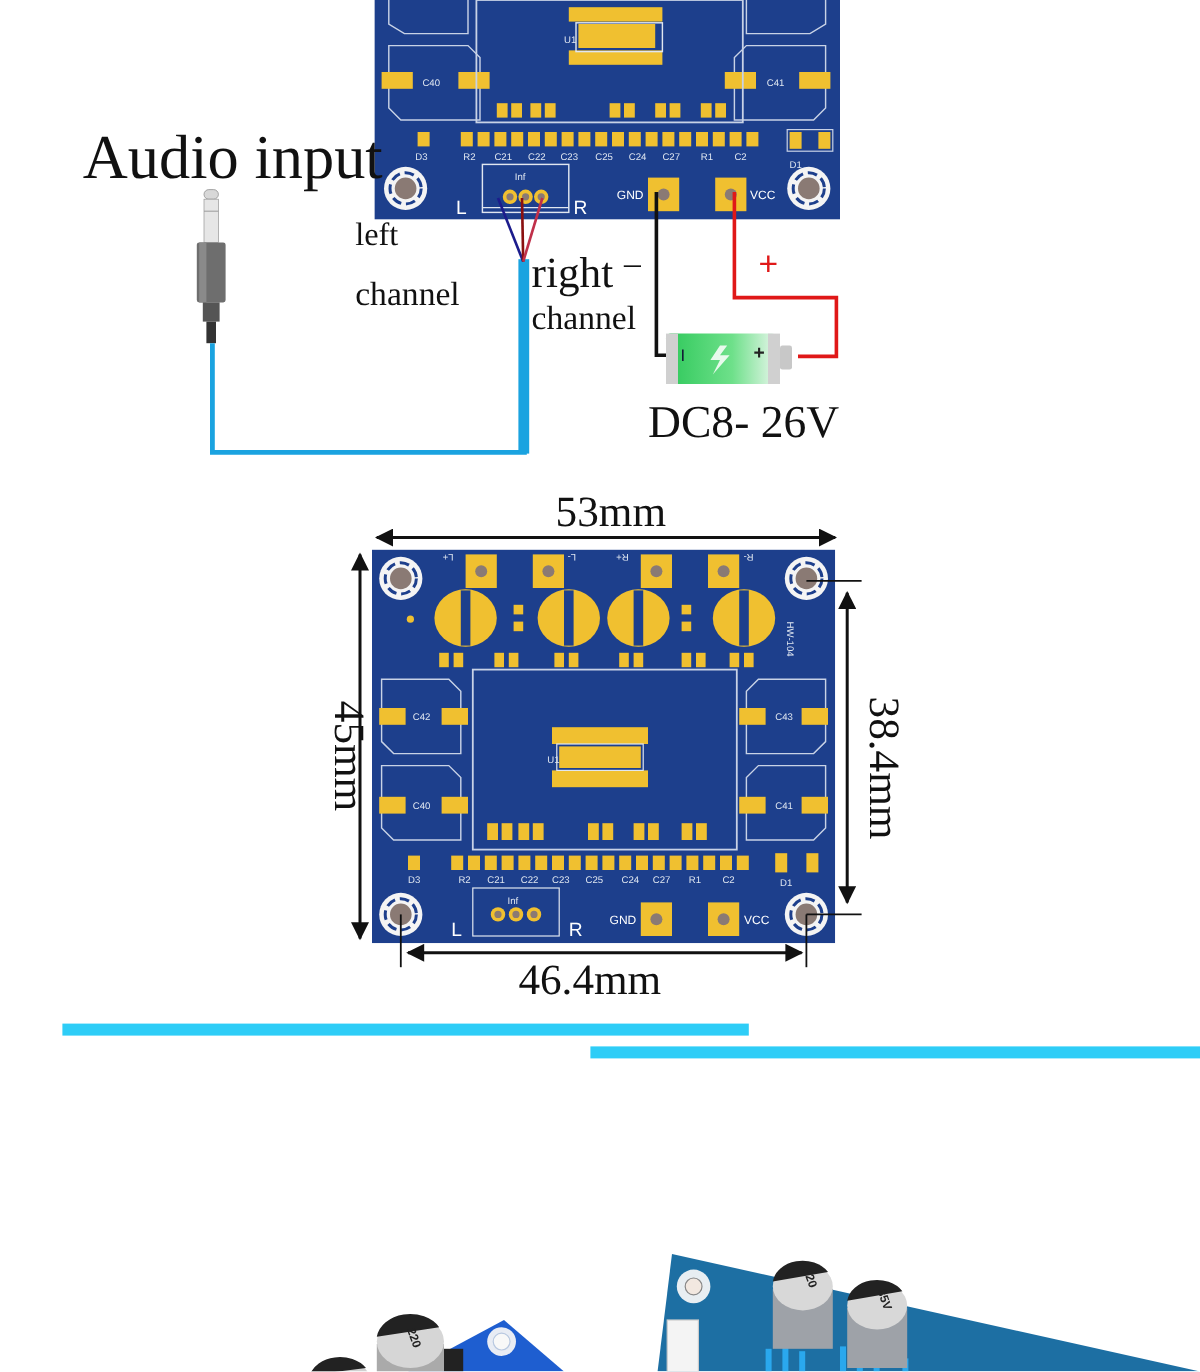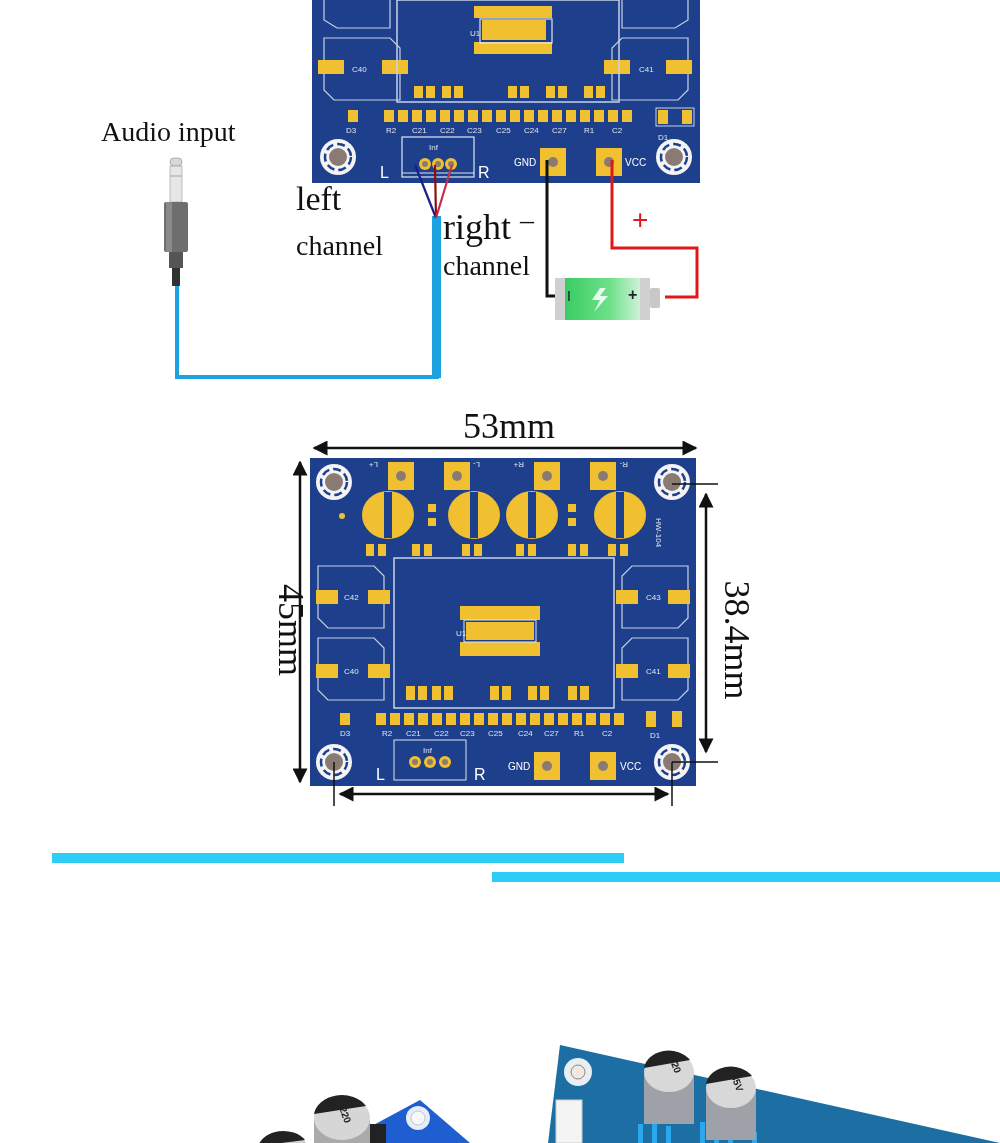--- a/index.html
+++ b/index.html
@@ -152,29 +152,30 @@
         </linearGradient>
       </defs>
       <rect x="555" y="278" width="92" height="42" rx="4" fill="url(#batt)"></rect>
       <rect x="555" y="278" width="10" height="42" fill="#d0d0d0"></rect>
       <rect x="640" y="278" width="10" height="42" fill="#d0d0d0"></rect>
       <rect x="650" y="288" width="10" height="20" rx="2" fill="#c8c8c8"></rect>
       <polygon points="600,288 592,300 600,300 594,312 608,296 600,296 606,288" fill="#ffffff" opacity="0.85"></polygon>
     </g>
   </svg>
 
-  <div class="abs serif" style="left:69px;top:110px;font-size:28px;line-height:44px;margin-left:32px;">Audio input</div>
-  <div class="abs serif" style="left:296px;top:180px;font-size:34px;">left</div>
+  <div class="abs serif" style="left:69px;top:110px;font-size:52px;line-height:44px;">Audio input</div>
+  <div class="abs serif" style="left:296px;top:180px;font-size:27px;">left</div>
   <div class="abs serif" style="left:296px;top:230px;font-size:28px;">channel</div>
   <div class="abs serif" style="left:443px;top:206px;font-size:36px;">right</div>
   <div class="abs serif" style="left:443px;top:250px;font-size:28px;">channel</div>
   <div class="abs serif" style="left:520px;top:204px;font-size:28px;">–</div>
   <div class="abs" style="left:632px;top:204px;font-size:28px;color:#e01818;font-family:'Liberation Sans',sans-serif;">+</div>
   <div class="abs" style="left:567px;top:288px;font-size:14px;color:#113;font-family:'Liberation Sans',sans-serif;">I</div>
   <div class="abs" style="left:628px;top:286px;font-size:16px;font-weight:bold;color:#222;font-family:'Liberation Sans',sans-serif;">+</div>
+  <div class="abs serif" style="left:540px;top:330px;font-size:38px;line-height:44px;">DC8- 26V</div>
 </div>
 
 <div class="abs" style="left:0;top:400px;width:1000px;height:440px;">
   <svg class="abs" style="left:310px;top:58px;" width="386" height="328" viewBox="0 0 386 328">
     <rect x="0" y="0" width="386" height="328" fill="#1d3f8c"></rect>
 
     <g>
         <circle cx="24" cy="24" r="18" fill="#f4f4f4"></circle>
         <circle cx="24" cy="24" r="13" fill="none" stroke="#1d3f8c" stroke-width="2.5" stroke-dasharray="8 4"></circle>
         <circle cx="24" cy="24" r="9" fill="#8a7a74"></circle>
@@ -360,20 +361,21 @@
     <line x1="672" y1="362" x2="718" y2="362" stroke="#111" stroke-width="1.5"></line>
     <line x1="706" y1="94" x2="706" y2="352" stroke="#111" stroke-width="2.5" marker-start="url(#ah)" marker-end="url(#ah)"></line>
     <line x1="334" y1="362" x2="334" y2="406" stroke="#111" stroke-width="1.5"></line>
     <line x1="672" y1="362" x2="672" y2="406" stroke="#111" stroke-width="1.5"></line>
     <line x1="340" y1="394" x2="668" y2="394" stroke="#111" stroke-width="2.5" marker-start="url(#ah)" marker-end="url(#ah)"></line>
   </svg>
 
   <div class="abs serif" style="left:447px;top:6px;font-size:36px;line-height:40px;margin-left:16px;">53mm</div>
   <div class="abs serif" style="left:236px;top:210px;font-size:36px;line-height:40px;transform:rotate(90deg);transform-origin:center;width:110px;text-align:center;">45mm</div>
   <div class="abs serif" style="left:662px;top:220px;font-size:36px;line-height:40px;transform:rotate(90deg);transform-origin:center;width:150px;text-align:center;">38.4mm</div>
+  <div class="abs serif" style="left:432px;top:396px;font-size:36px;line-height:40px;">46.4mm</div>
 </div>
 
 <div class="abs" style="left:52px;top:853px;width:572px;height:10px;background:#2ecdf7;"></div>
 <div class="abs" style="left:492px;top:872px;width:508px;height:10px;background:#2ecdf7;"></div>
 
 <svg class="abs" style="left:0;top:1040px;" width="1000" height="103" viewBox="0 0 1000 103">
 
   <polygon points="340,103 420,60 470,103" fill="#1e5ed0"></polygon>
   <rect x="370" y="84" width="16" height="19" fill="#222"></rect>
   <circle cx="418" cy="78" r="12" fill="#e8ecf4"></circle>

